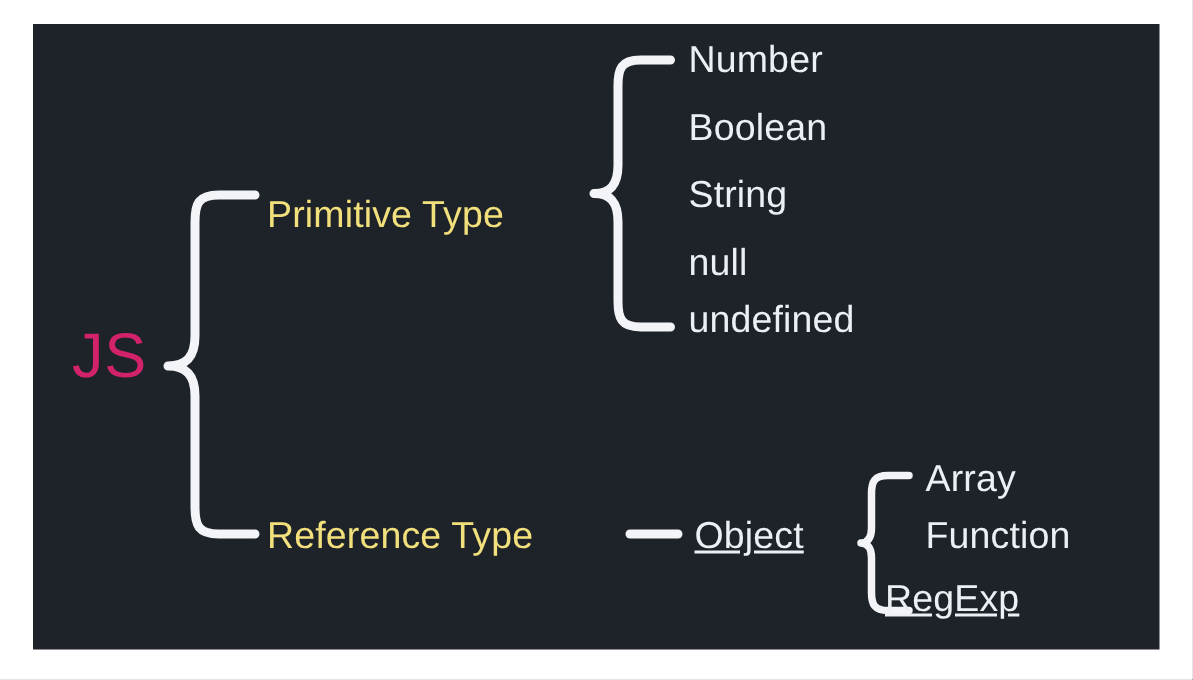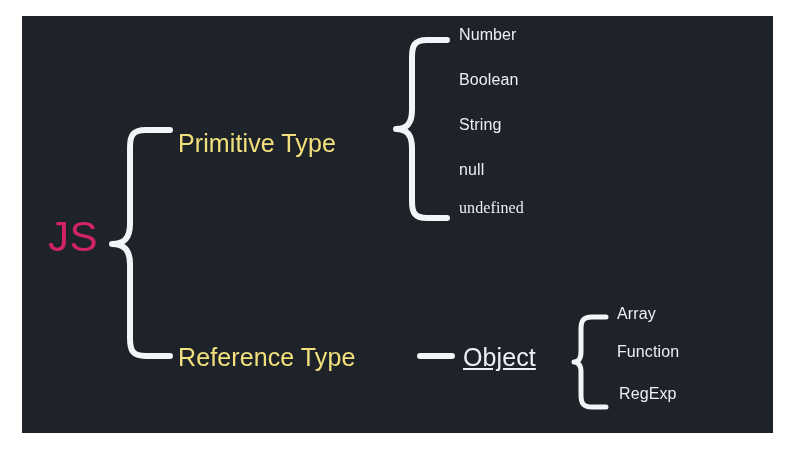--- a/index.html
+++ b/index.html
@@ -49,31 +49,31 @@
   #primitive-type { left: 178px; top: 113px; margin-top: 16px; }
   #reference-type { left: 178px; top: 343px; }
   #object-node {
     left: 463px;
     top: 343px;
     font-size: 25px;
     color: #eceff3;
     text-decoration: underline;
   }
   .leaf {
-    font-size: 16px;
+    font-size: 25px;
     color: #eceff3;
   }
   #leaf-number    { left: 459px; top: 26px; }
   #leaf-string    { left: 459px; top: 71px; }
   #leaf-boolean   { left: 459px; top: 116px; }
   #leaf-null      { left: 459px; top: 161px; }
-  #leaf-undefined { left: 459px; top: 199px; font-family: Liberation Serif, serif; }
+  #leaf-undefined { left: 459px; top: 199px; }
   #leaf-array     { left: 617px; top: 305px; }
   #leaf-function  { left: 617px; top: 343px; }
-  #leaf-regexp    { left: 619px; top: 385px; }
+  #leaf-regexp    { left: 590px; top: 385px; text-decoration: underline; }
 
   svg.overlay {
     position: absolute;
     left: 0;
     top: 0;
     width: 795px;
     height: 453px;
     pointer-events: none;
   }
   .brace-path {

